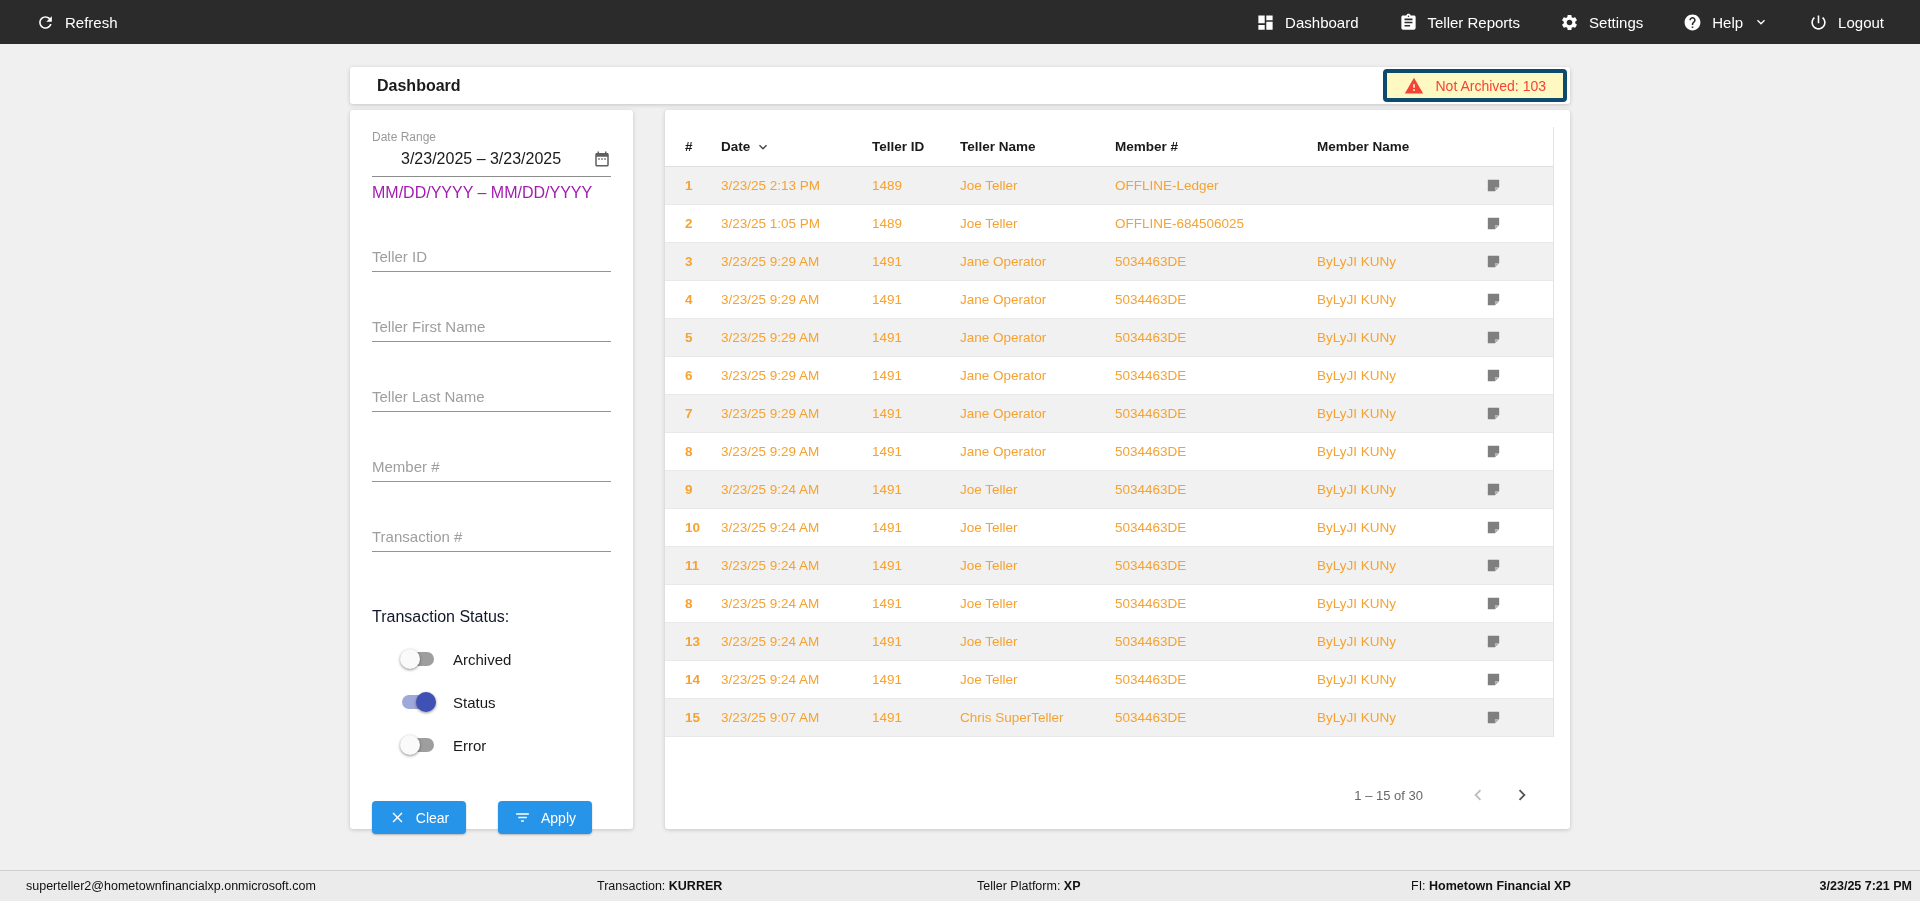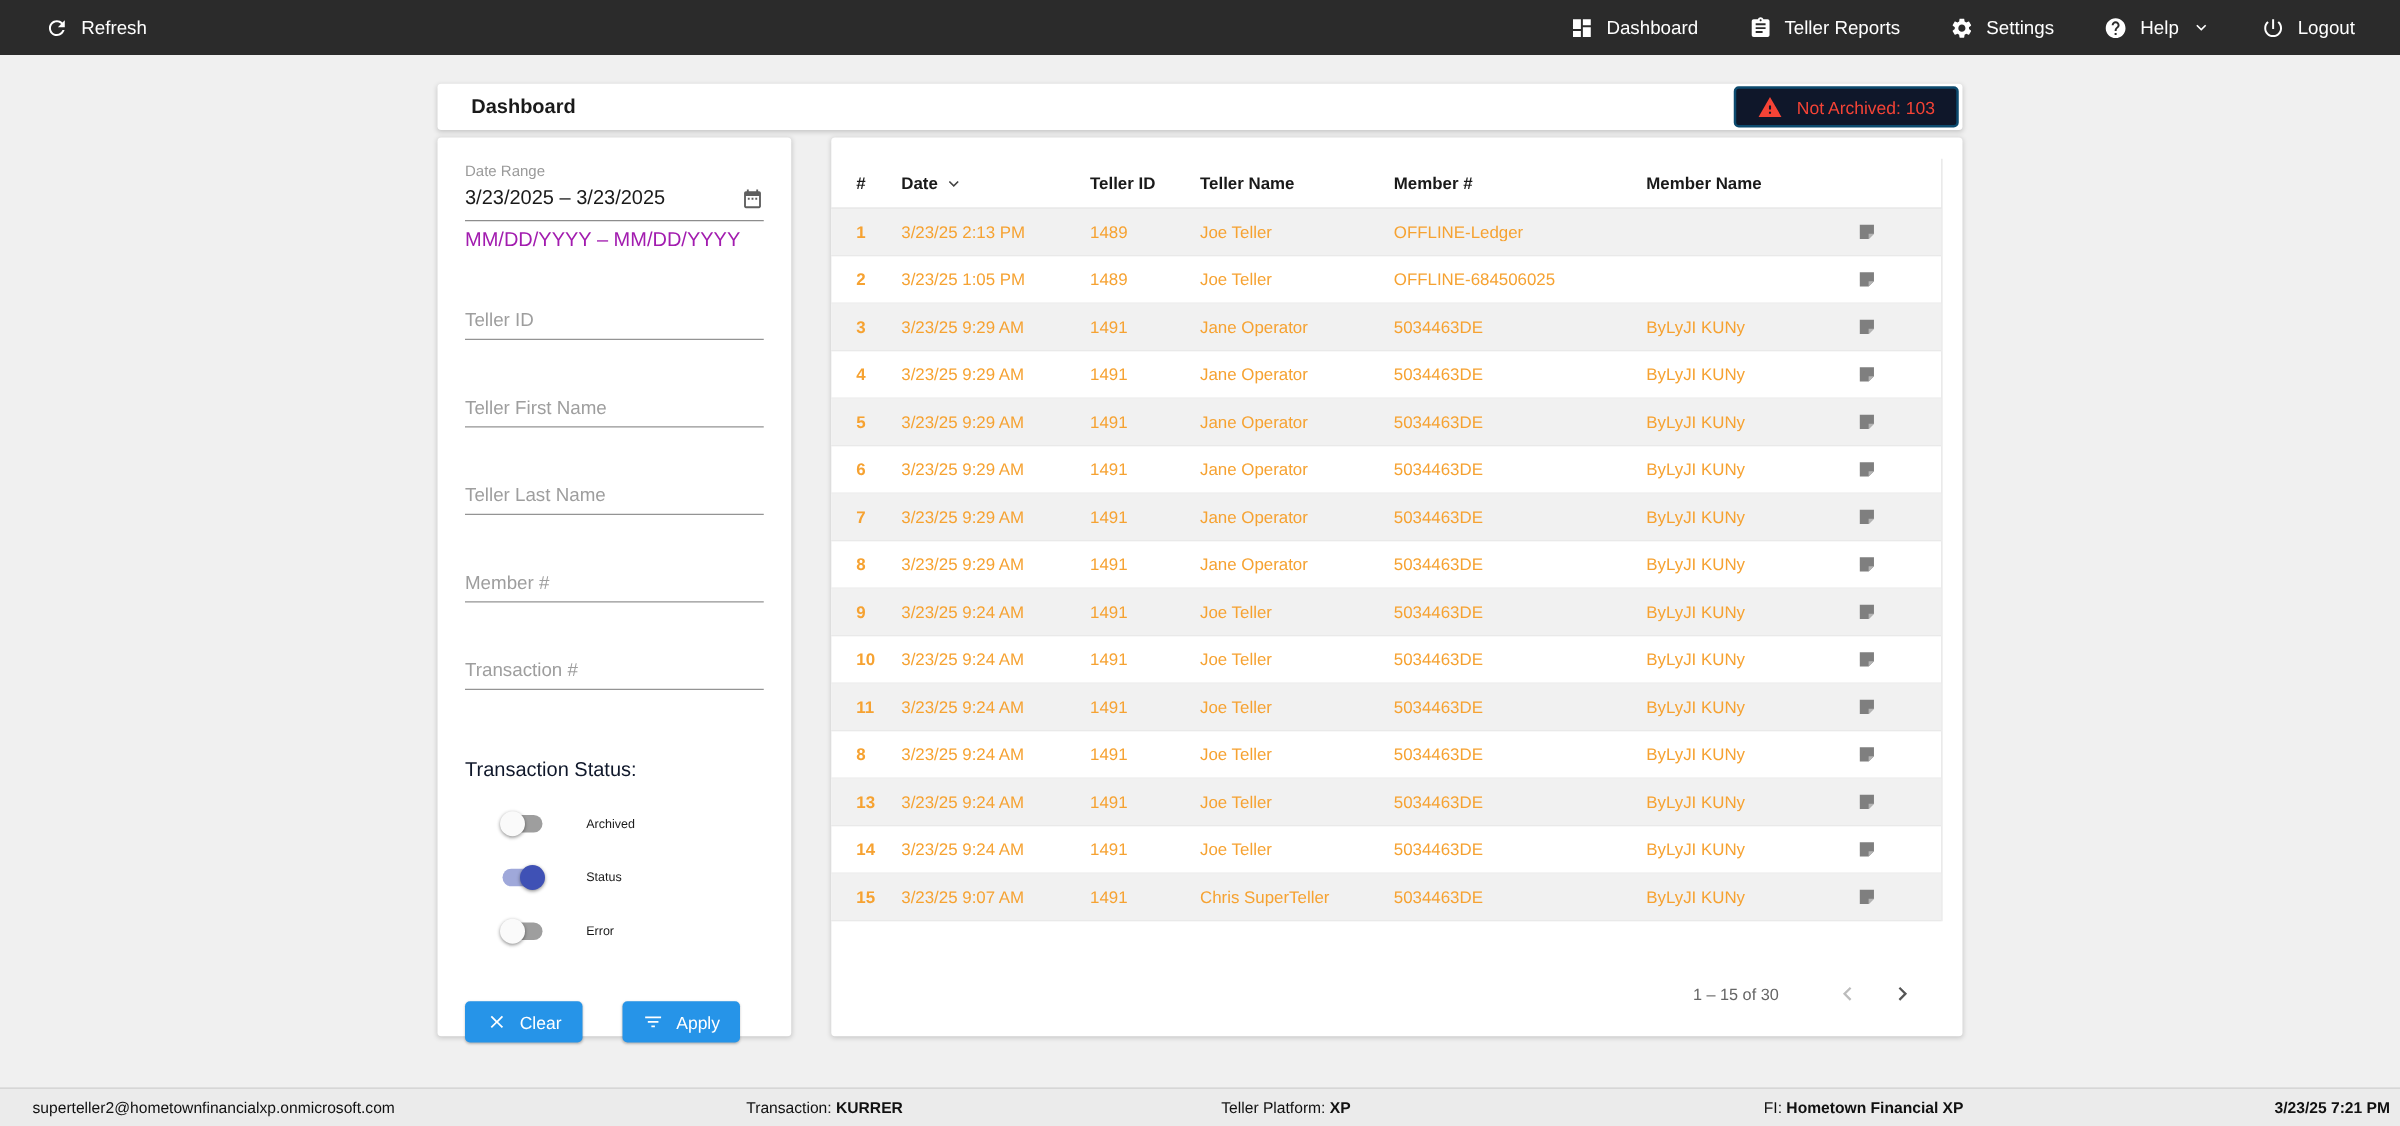--- a/index.html
+++ b/index.html
@@ -31,40 +31,40 @@
   
   .header-card {
     position:absolute; left:350px; top:67px; width:1220px; height:37px;
     background:#fff; border-radius:3px;
     box-shadow:0 1px 4px rgba(0,0,0,0.18);
     display:flex; align-items:center; justify-content:space-between;
     padding-left:27px; padding-right:3px;
   }
   .page-title { font-size:16px; font-weight:bold; }
   .alert-badge {
-    height:33px; border:2px solid #0c4a6e; border-radius:4px;
-    color:#f44336; background:#0f172a;
+    height:33px; border:4px solid #0c4a6e; border-radius:4px;
+    color:#f44336; background:#fef9c3;
     display:flex; align-items:center; gap:11px;
     padding:0 17px; font-size:14px; cursor:pointer;
   }
   .alert-badge svg { width:20px; height:20px; fill:#f44336; }
 
   
   .filter-card {
     position:absolute; left:350px; top:110px; width:283px; height:719px;
     background:#fff; border-radius:3px;
     box-shadow:0 1px 4px rgba(0,0,0,0.18);
     padding:20px 22px;
   }
   .field-label { font-size:12px; color:#9a9a9a; }
   .date-value-row {
     display:flex; align-items:center; justify-content:space-between;
     padding:6px 0 8px; border-bottom:1px solid #8d8d8d;
   }
-  .date-value { font-size:16px; color:#1a1a1a; }
+  .date-value { font-size:16px; color:#1a1a1a;margin-left:29px; }
   .cal-icon svg { width:18px; height:18px; fill:#5f5f5f; cursor:pointer; }
   .field-hint { font-size:16px; color:#a21caf; margin-top:7px; }
 
   .filter-input {
     display:block; width:100%; margin-top:40px;
     border:none; border-bottom:1px solid #949494; background:transparent;
     font-family:"Liberation Sans", sans-serif;
     font-size:15px; padding:6px 0; outline:none; color:#1a1a1a;
   }
   .filter-input::placeholder { color:#9e9e9e; opacity:1; }
@@ -79,21 +79,21 @@
     position:absolute; left:2px; top:3px; width:32px; height:14px;
     border-radius:7px; background:#9e9e9e;
   }
   .switch .thumb {
     position:absolute; left:0; top:0; width:20px; height:20px;
     border-radius:50%; background:#fafafa;
     box-shadow:0 1px 3px rgba(0,0,0,0.45);
   }
   .switch.on .track { background:#9fa8da; }
   .switch.on .thumb { left:16px; background:#3f51b5; }
-  .toggle-label { font-size:10px;margin-left:16px; }
+  .toggle-label { font-size:15px; }
 
   .btn-row { margin-top:46px; display:flex; gap:32px; }
   .btn {
     width:94px; height:33px; border:none; border-radius:4px;
     background:#2694e8; color:#fff; font-size:14px;
     font-family:"Liberation Sans", sans-serif;
     display:flex; align-items:center; justify-content:center; gap:10px;
     cursor:pointer; box-shadow:0 1px 2px rgba(0,0,0,0.25);
   }
   .btn svg { width:17px; height:17px; fill:#fff; }

